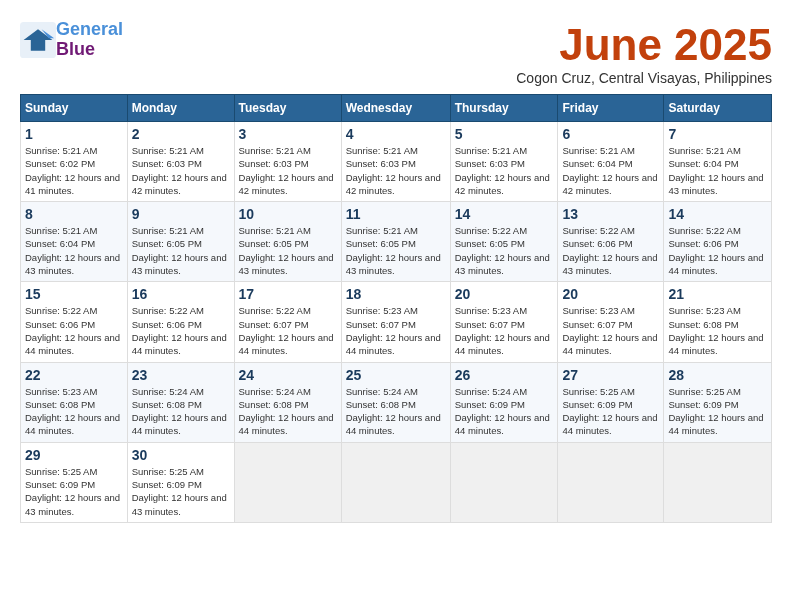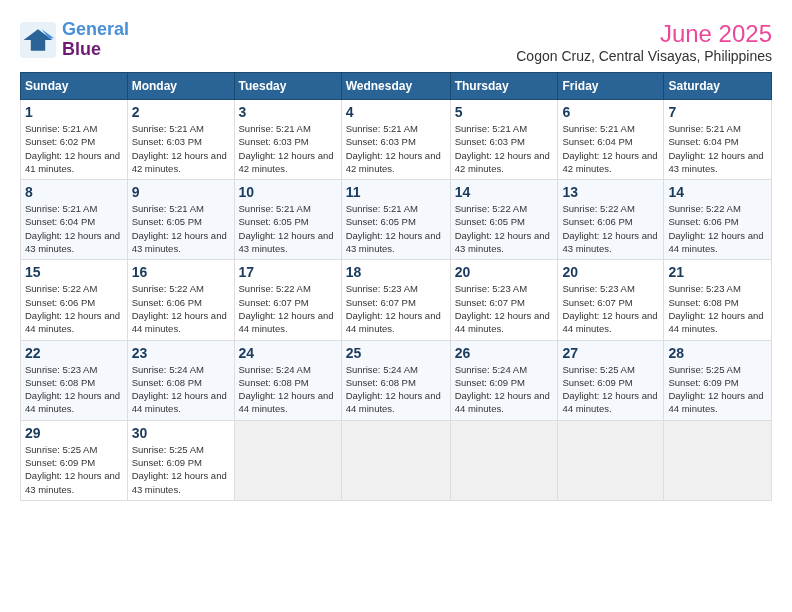--- a/index.html
+++ b/index.html
@@ -12,42 +12,42 @@
     }
     .header-area {
       display: flex;
       justify-content: space-between;
       align-items: flex-start;
       margin-bottom: 8px;
     }
     .logo {
       display: flex;
       align-items: center;
-      gap: 6px;
+      gap: 0;
     }
     .logo-text {
       font-size: 18px;
       font-weight: bold;
       color: #1a3a5c;
       line-height: 1.1;
     }
     .logo-text span {
       color: #4a90d9;
     }
     .logo-icon {
       width: 36px;
       height: 36px;
     }
     .title-area {
       text-align: right;
     }
     .month-title {
-      font-size: 24px;
-      font-weight: normal;
-      color: #ec4899;
+      font-size: 44px;
+      font-weight: bold;
+      color: #c2410c;
     }
     .location-title {
       font-size: 14px;
       color: #333;
     }
     table {
       width: 100%;
       border-collapse: collapse;
       font-size: 10px;
     }

